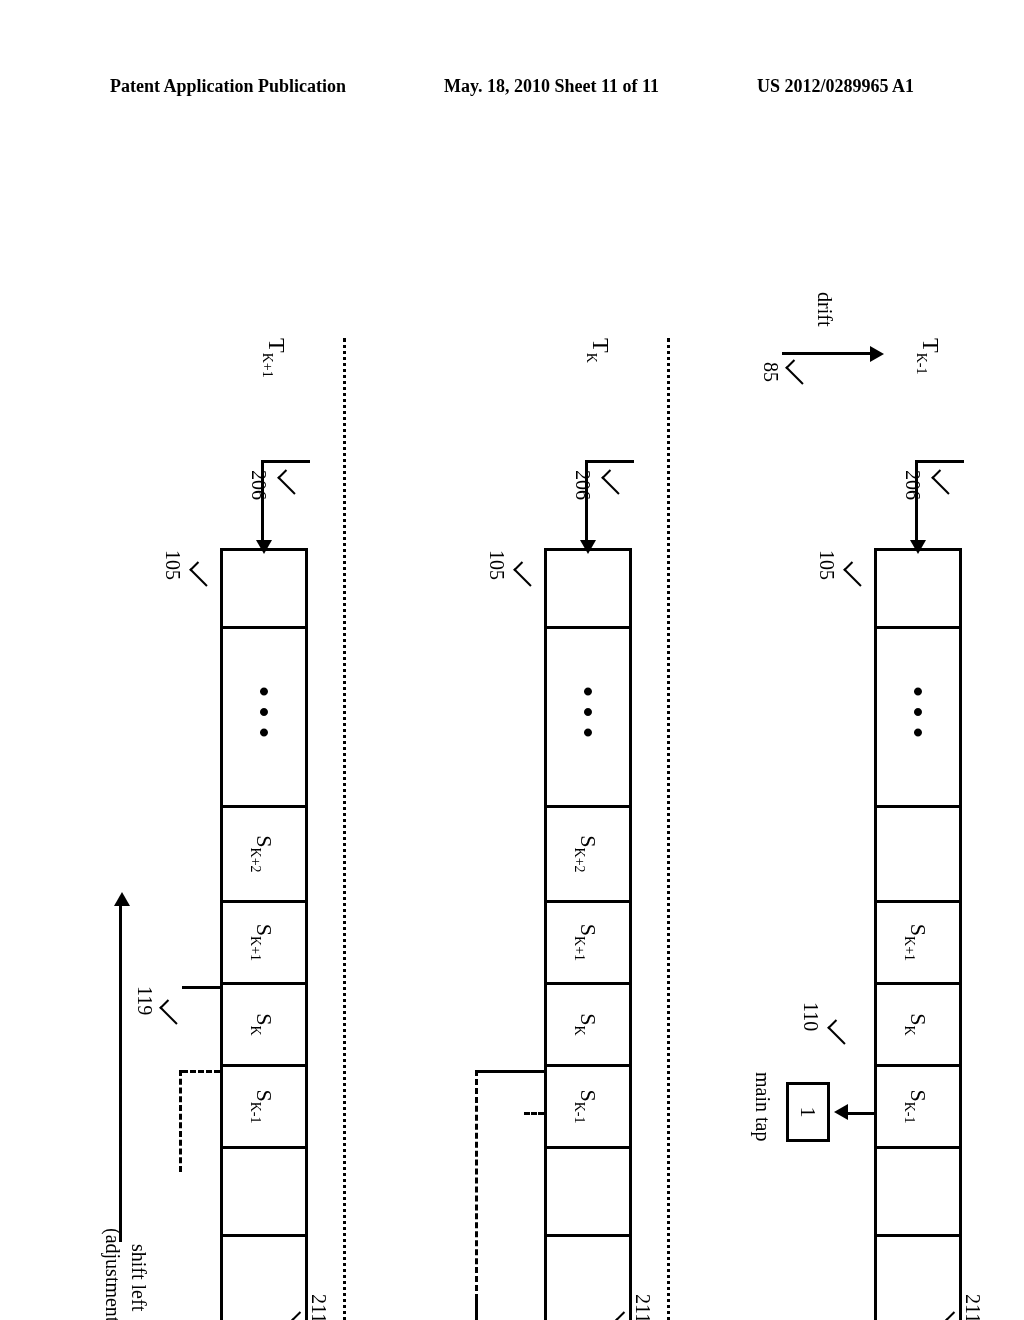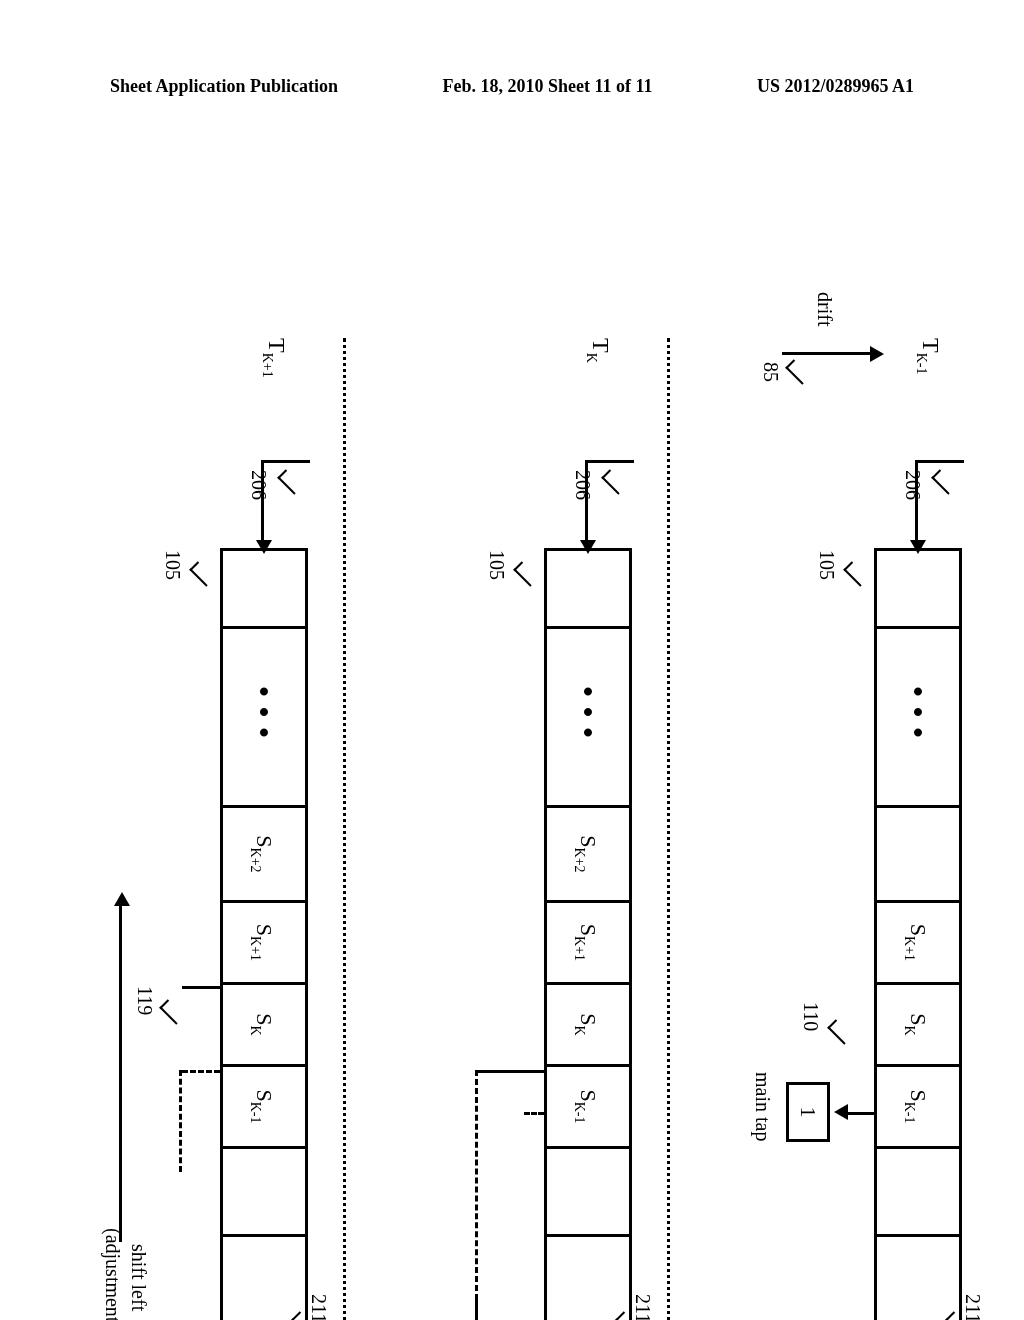--- a/index.html
+++ b/index.html
@@ -179,22 +179,22 @@
   .shift-line {
     position: absolute;
     height: 0;
     border-top: 3.5px solid #000;
   }
 </style>
 </head>
 <body>
 
 <div class="header">
-  <span>Sheet Application Publication</span>
-  <span>Feb. 18, 2010  Sheet 11 of 11</span>
+  <span>Patent Application Publication</span>
+  <span>May. 18, 2010  Sheet 11 of 11</span>
   <span>US 2012/0289965 A1</span>
 </div>
 
 <div class="figure-area">
 
   <div class="dotsep sep1"></div>
   <div class="dotsep sep2"></div>
 
   <div class="section sec1">
     <div class="tlabel">

